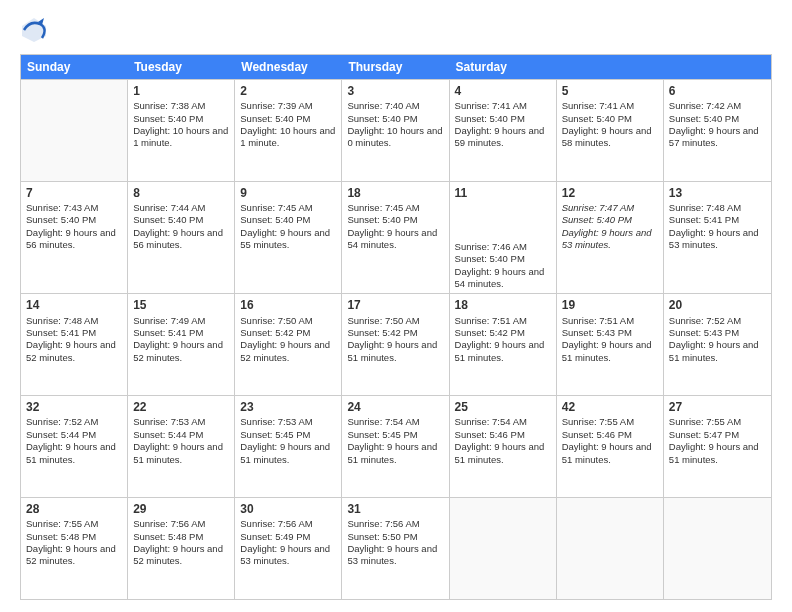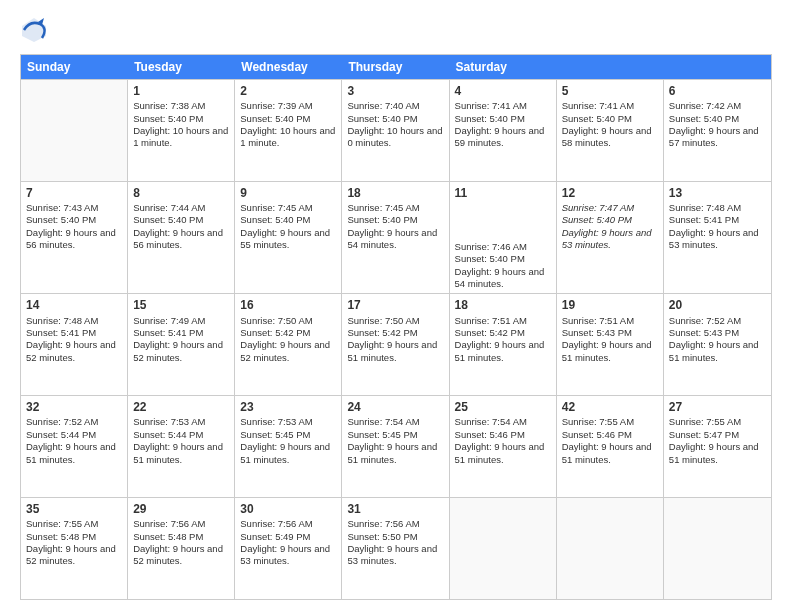--- a/index.html
+++ b/index.html
@@ -312,21 +312,21 @@
           </div>
           <div class="cal-cell">
             <div class="day-number">27</div>
             <div class="cell-info" style="white-space: pre-line;">Sunrise: 7:55 AM
 Sunset: 5:47 PM
 Daylight: 9 hours and 51 minutes.</div>
           </div>
         </div>
         <div class="cal-row">
           <div class="cal-cell">
-            <div class="day-number">35</div>
+            <div class="day-number">28</div>
             <div class="cell-info" style="white-space: pre-line;">Sunrise: 7:55 AM
 Sunset: 5:48 PM
 Daylight: 9 hours and 52 minutes.</div>
           </div>
           <div class="cal-cell">
             <div class="day-number">29</div>
             <div class="cell-info" style="white-space: pre-line;">Sunrise: 7:56 AM
 Sunset: 5:48 PM
 Daylight: 9 hours and 52 minutes.</div>
           </div>

